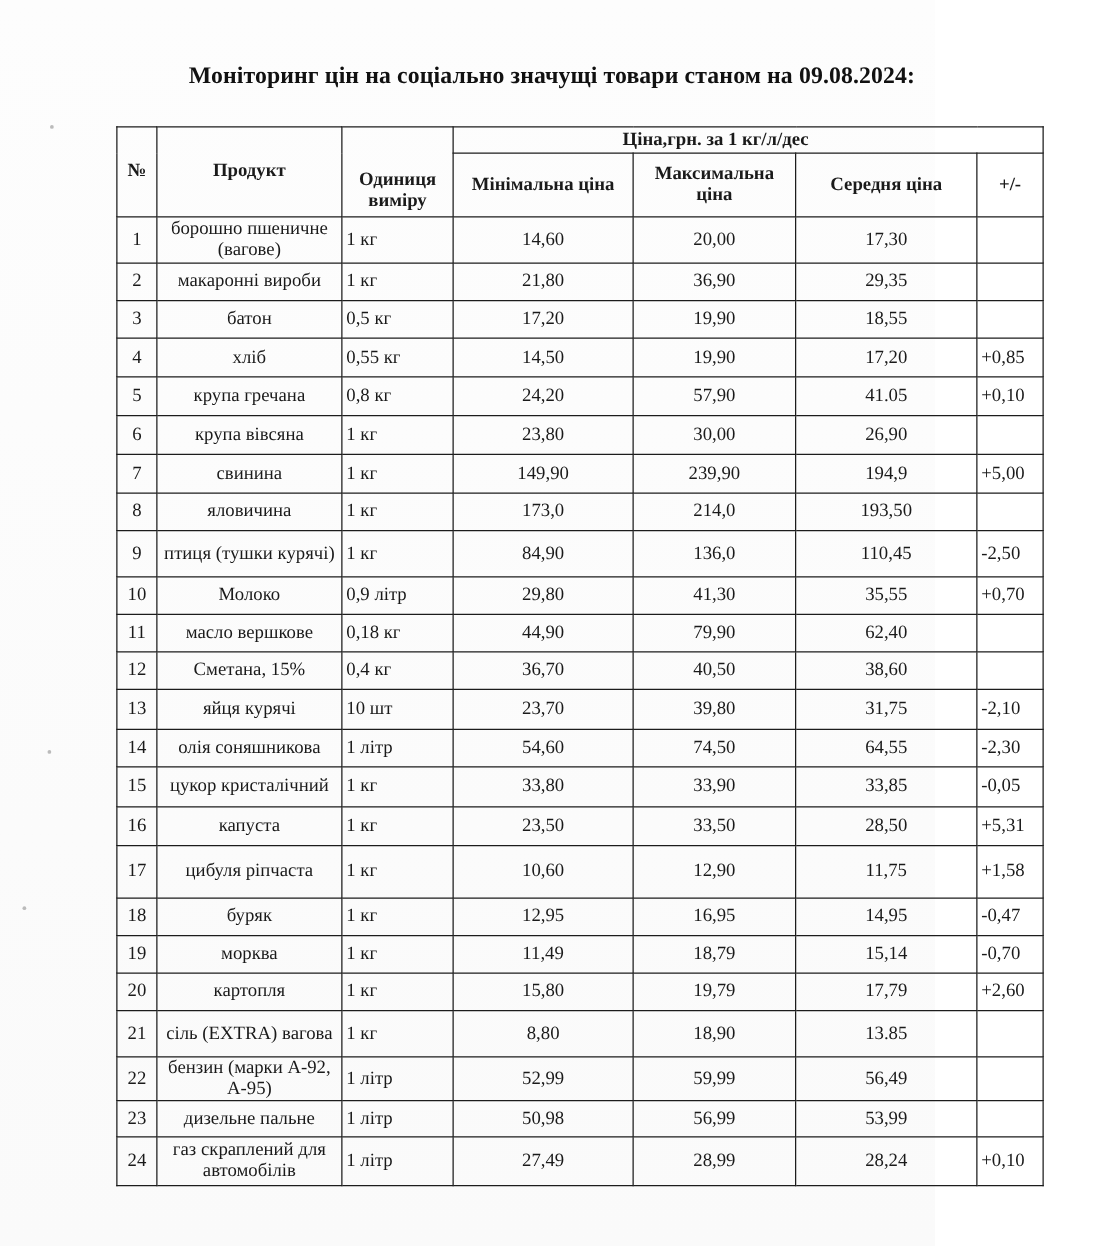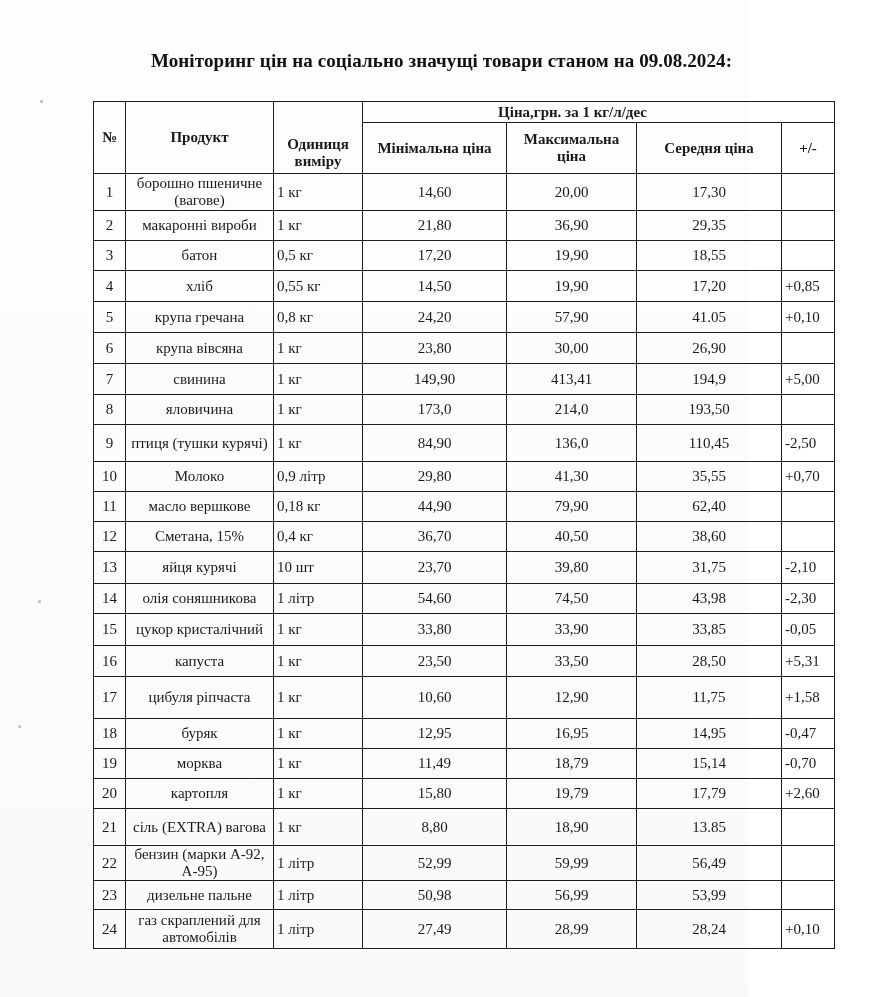--- a/index.html
+++ b/index.html
@@ -161,21 +161,21 @@
           <td class="val">23,80</td>
           <td class="val">30,00</td>
           <td class="val">26,90</td>
           <td class="delta"></td>
         </tr>
         <tr style="height: 31px;">
           <td class="num">7</td>
           <td class="prod">свинина</td>
           <td class="unit">1 кг</td>
           <td class="val">149,90</td>
-          <td class="val">413,41</td>
+          <td class="val">239,90</td>
           <td class="val">194,9</td>
           <td class="delta">+5,00</td>
         </tr>
         <tr style="height: 30px;">
           <td class="num">8</td>
           <td class="prod">яловичина</td>
           <td class="unit">1 кг</td>
           <td class="val">173,0</td>
           <td class="val">214,0</td>
           <td class="val">193,50</td>
@@ -225,21 +225,21 @@
           <td class="val">39,80</td>
           <td class="val">31,75</td>
           <td class="delta">-2,10</td>
         </tr>
         <tr style="height: 30px;">
           <td class="num">14</td>
           <td class="prod">олія соняшникова</td>
           <td class="unit">1 літр</td>
           <td class="val">54,60</td>
           <td class="val">74,50</td>
-          <td class="val">43,98</td>
+          <td class="val">64,55</td>
           <td class="delta">-2,30</td>
         </tr>
         <tr style="height: 32px;">
           <td class="num">15</td>
           <td class="prod">цукор кристалічний</td>
           <td class="unit">1 кг</td>
           <td class="val">33,80</td>
           <td class="val">33,90</td>
           <td class="val">33,85</td>
           <td class="delta">-0,05</td>

